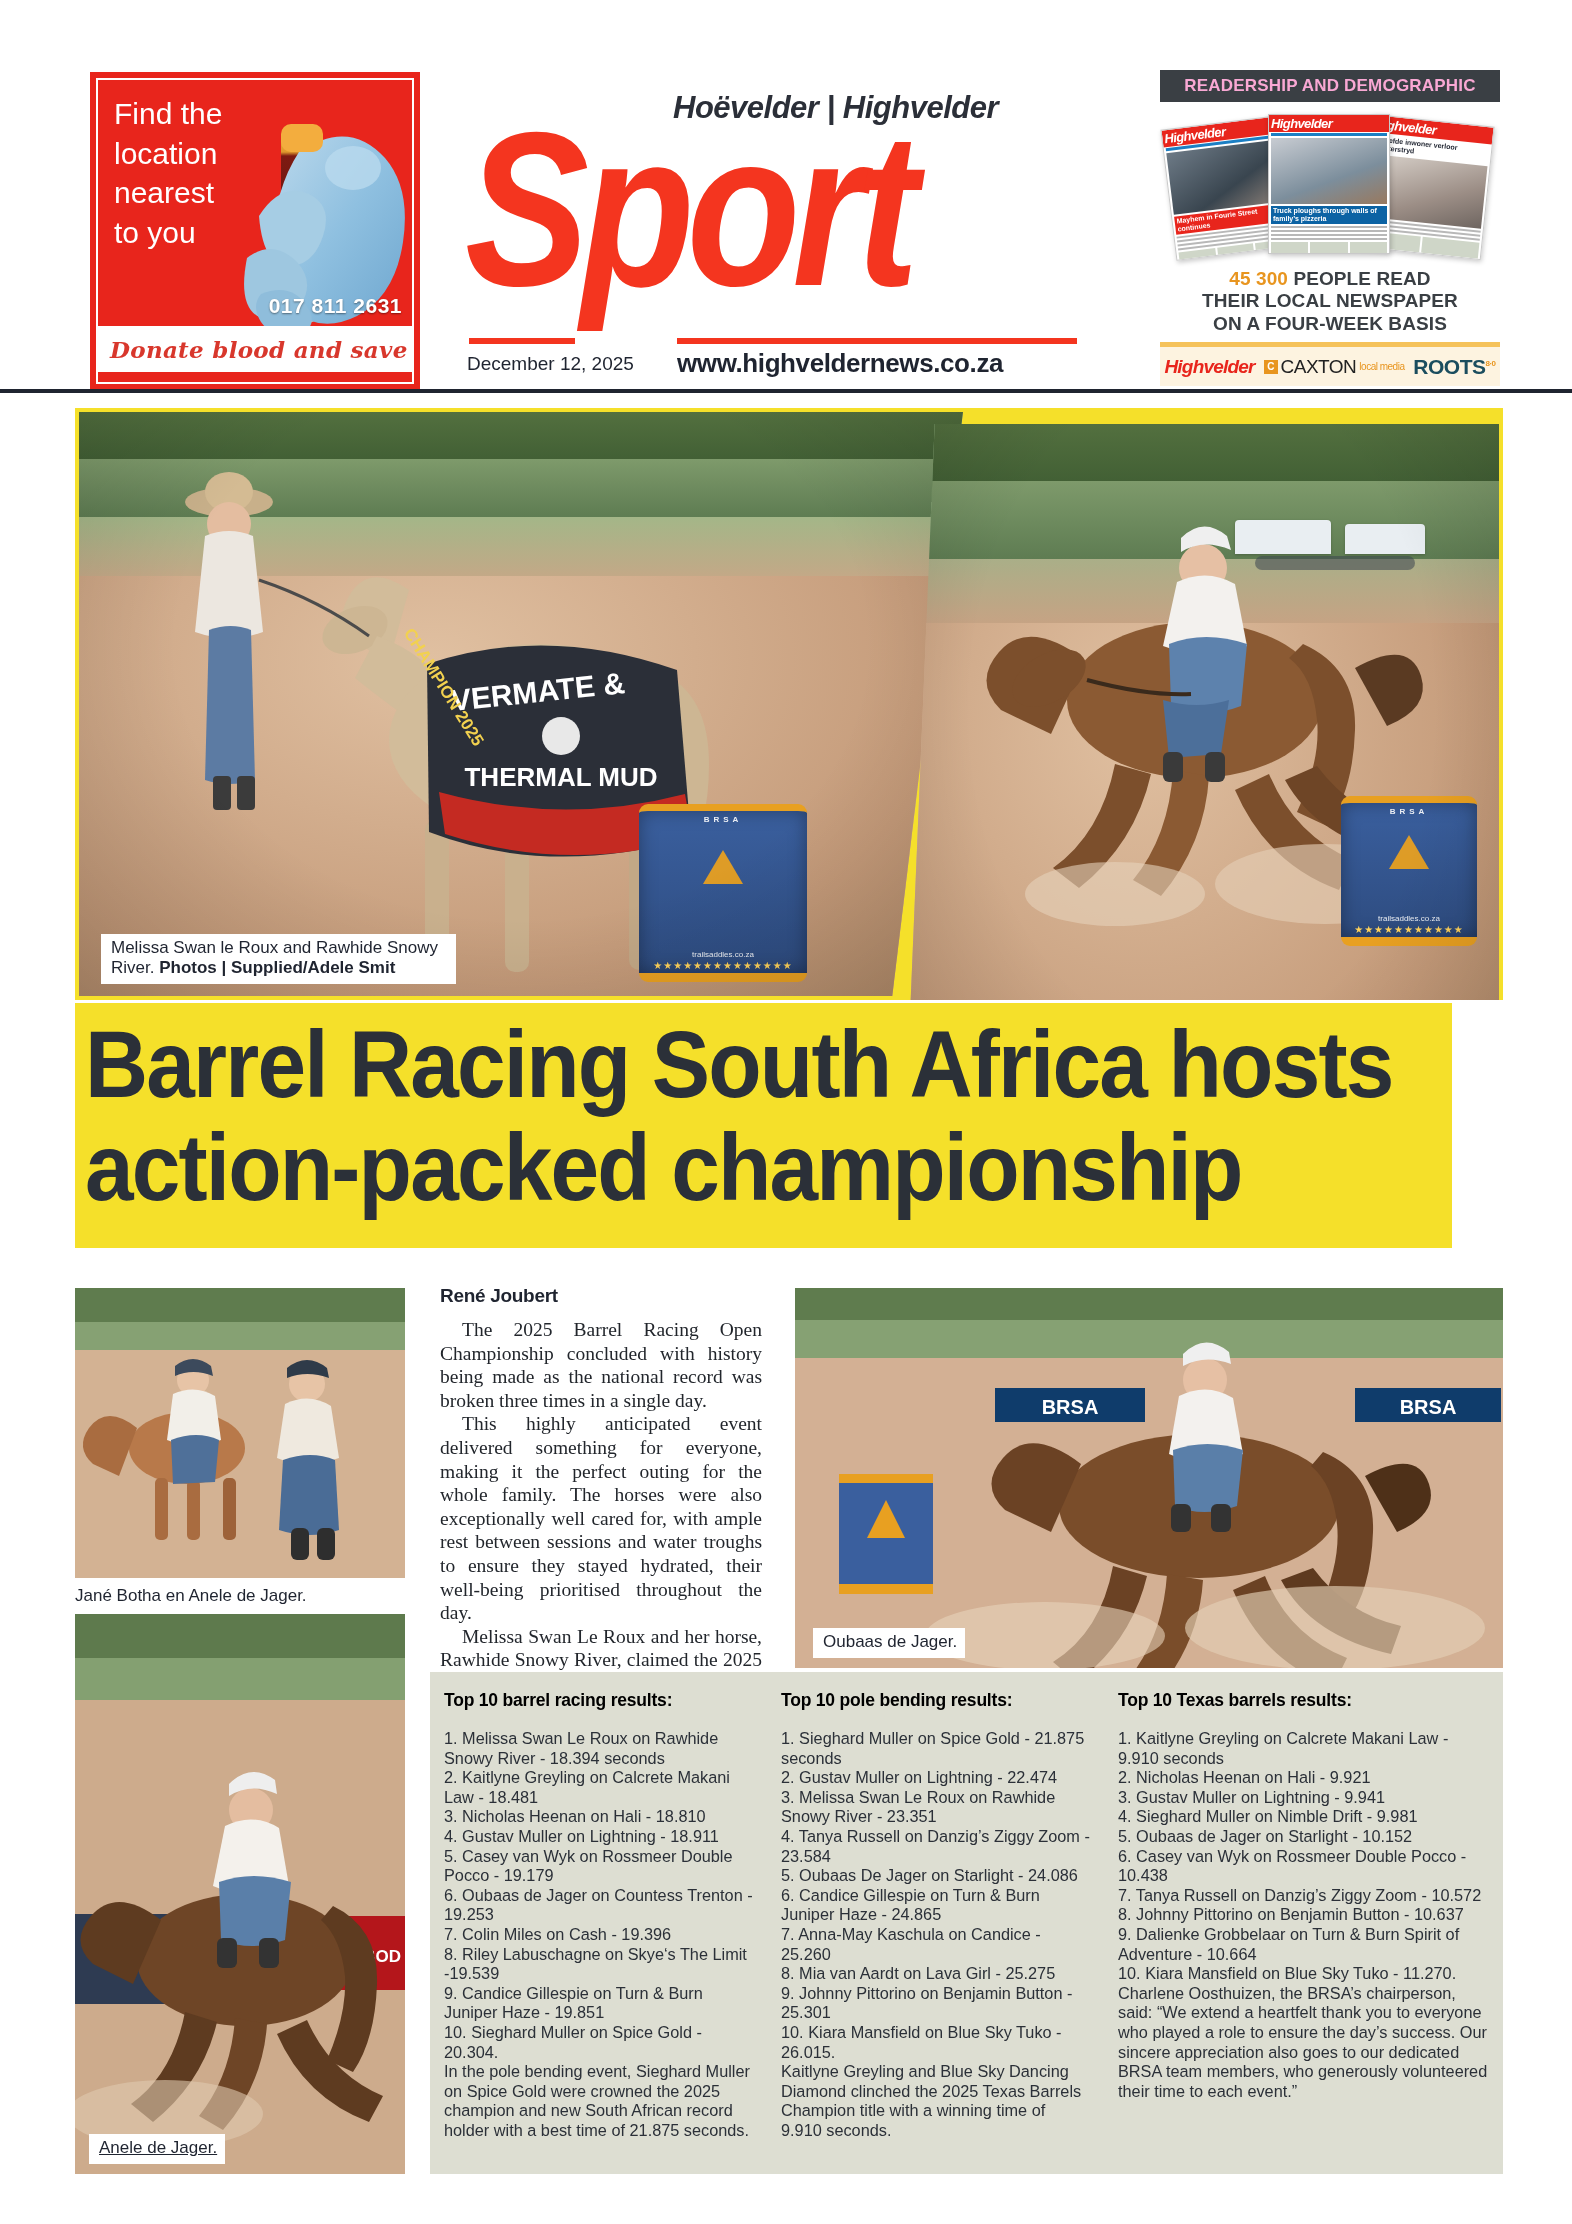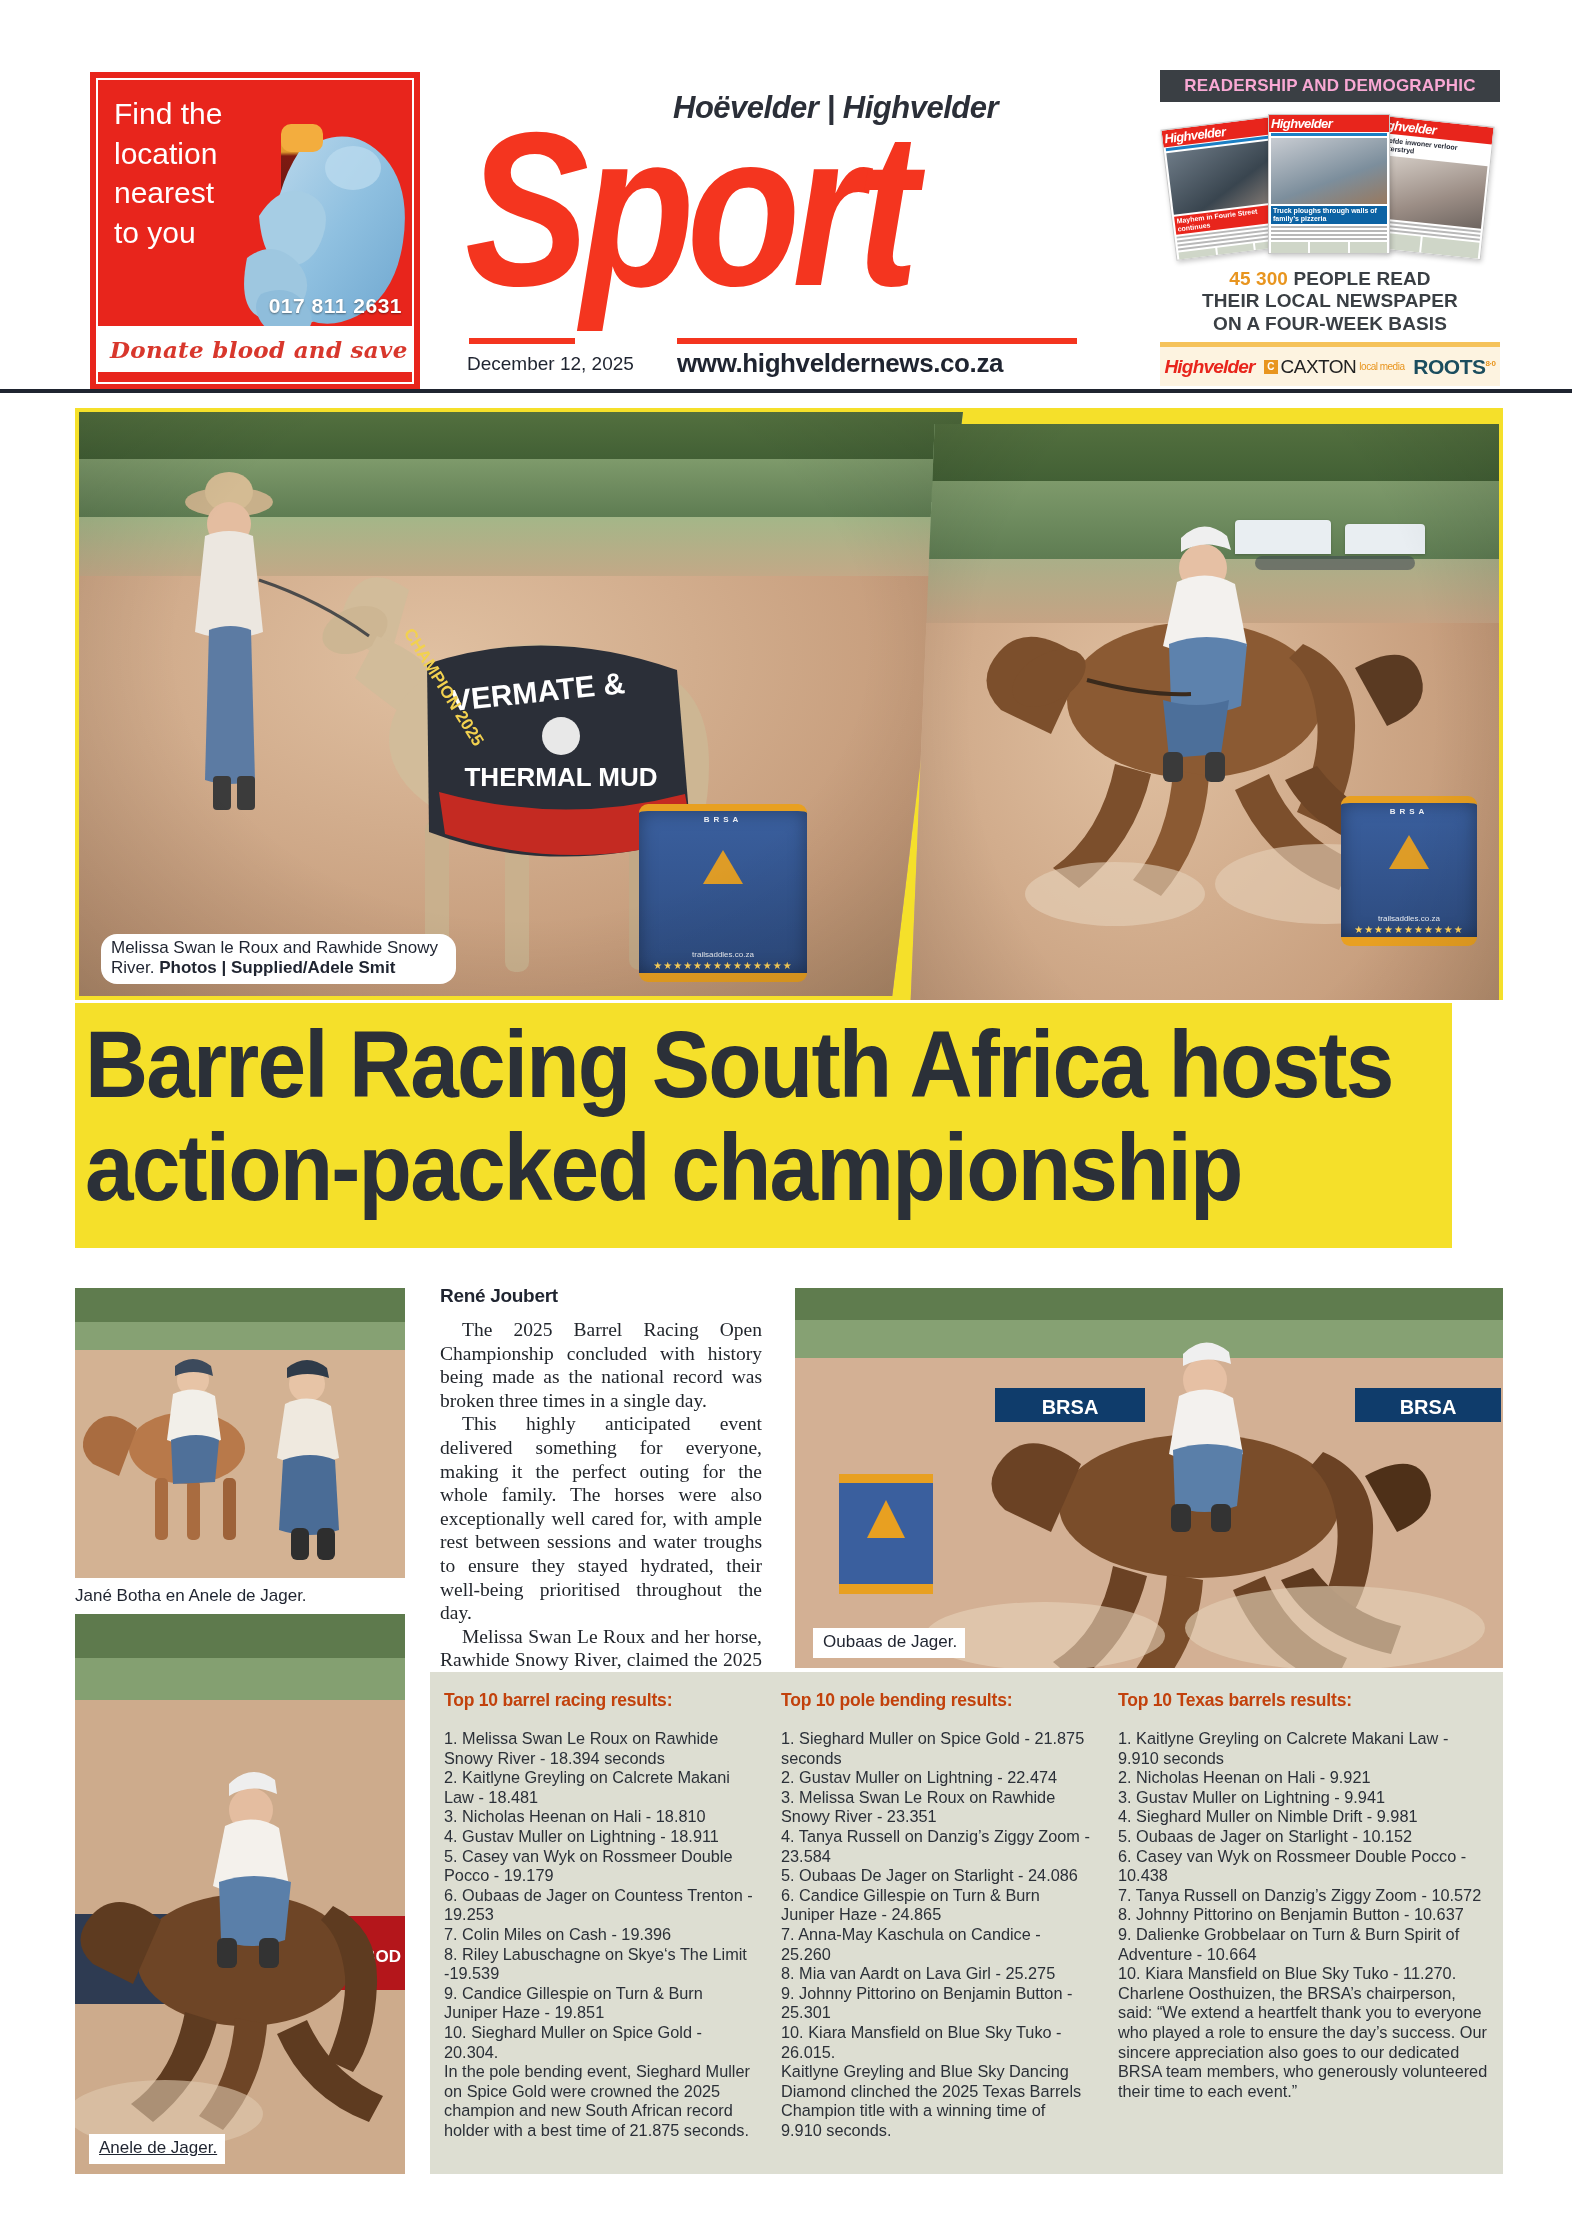--- a/index.html
+++ b/index.html
@@ -177,21 +177,21 @@
   .barrel .brsa { position:absolute; left:0; top:4px; width:100%; text-align:center;
                   color:#fff; font-size:8px; letter-spacing:4px; font-weight:bold; opacity:.9;}
   .barrel .url { position:absolute; left:0; bottom:14px; width:100%; text-align:center;
                  color:#fff; font-size:8px; opacity:.9; }
 
   .caption {
     position:absolute; background:#fff; color:#1f2430;
     font-size: 17px; line-height: 1.22; padding: 4px 8px 5px 10px; z-index: 20;
   }
   .caption b { font-weight: bold; }
-  .cap-hero-left { left: 22px; bottom: 12px; width: 355px; border-radius: 16px; }
+  .cap-hero-left { left: 22px; bottom: 12px; width: 355px; }
   .cap-hero-right { right: 14px; bottom: 12px; }
 
   
   .headline-wrap {
     position:absolute; left:75px; top: 1003px; width: 1377px; min-height: 245px;
     background:#f5e02a; padding: 10px 0 14px 10px;
   }
   .headline {
     font-family: "Liberation Sans", sans-serif;
     font-weight: bold; color:#2b3038;
@@ -239,21 +239,21 @@
   .results {
     position:absolute; left: 430px; top: 1672px; width: 1073px; height: 502px;
     background: #ddded2;
     display:flex;
   }
   .res-col { flex:1; padding: 18px 14px 14px 14px; }
   .res-col.c1 { width: 337px; flex: 0 0 337px; }
   .res-col.c2 { width: 337px; flex: 0 0 337px; }
   .res-col.c3 { flex: 1; }
   .res-title {
-    color:#c2410c; font-weight:bold; font-size: 17.5px; margin-bottom: 18px;
+    color:#000000; font-weight:bold; font-size: 17.5px; margin-bottom: 18px;
     letter-spacing:-.2px;
   }
   .res-body {
     color:#2b3038; font-size: 16.3px; line-height: 19.6px;
   }
   .res-body div { margin:0; }
   .res-note { margin-top: 0; }
 
   
   .vignette { position:absolute; inset:0; pointer-events:none;

